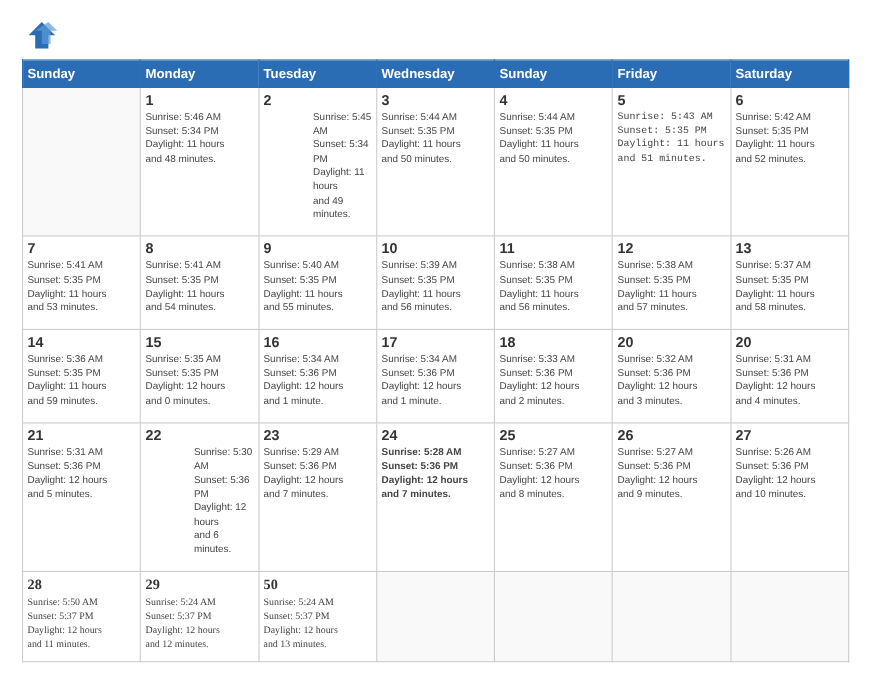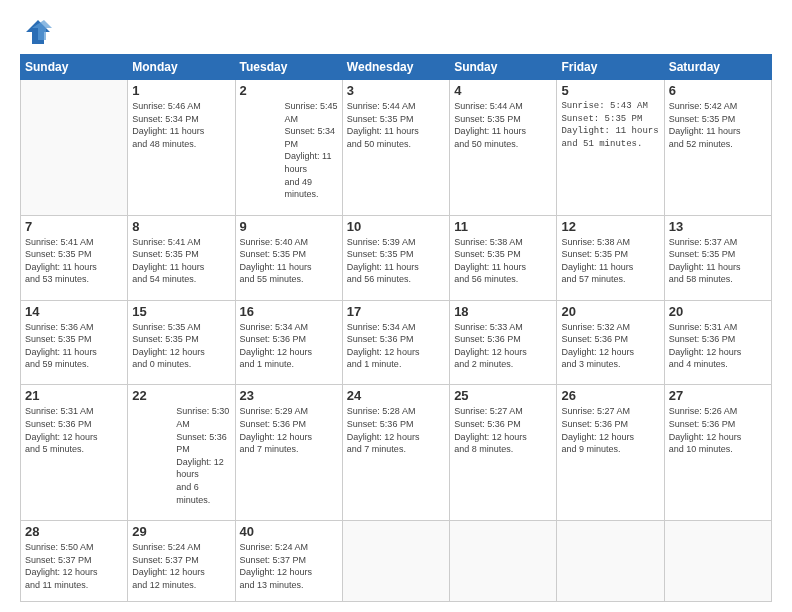--- a/index.html
+++ b/index.html
@@ -94,20 +94,21 @@
     .day-info {
       font-size: 9px;
       color: #444;
       line-height: 1.4;
     }
     .empty-cell {
       background: #f9f9f9;
     }
     .last-row td {
       height: 70px;
+      font-family: Liberation Serif, serif;
     }
   </style>
 </head>
 <body>
 
 <div class="page">
   <div class="header">
     <div class="logo">
       <div class="logo-text">
         <span class="logo-general"></span>
@@ -303,21 +304,21 @@
           </td>
           <td>
             <span class="day-number">23</span>
             <div class="day-info" style="white-space: pre-line;">Sunrise: 5:29 AM
 Sunset: 5:36 PM
 Daylight: 12 hours
 and 7 minutes.</div>
           </td>
           <td>
             <span class="day-number">24</span>
-            <div class="day-info" style="white-space: pre-line;">Sunrise: 5:28 AM
+            <div class="day-info" style="white-space: pre-line; font-weight: bold;">Sunrise: 5:28 AM
 Sunset: 5:36 PM
 Daylight: 12 hours
 and 7 minutes.</div>
           </td>
           <td>
             <span class="day-number">25</span>
             <div class="day-info" style="white-space: pre-line;">Sunrise: 5:27 AM
 Sunset: 5:36 PM
 Daylight: 12 hours
 and 8 minutes.</div>
@@ -346,21 +347,21 @@
 and 11 minutes.</div>
           </td>
           <td>
             <span class="day-number">29</span>
             <div class="day-info" style="white-space: pre-line;">Sunrise: 5:24 AM
 Sunset: 5:37 PM
 Daylight: 12 hours
 and 12 minutes.</div>
           </td>
           <td>
-            <span class="day-number">40</span>
+            <span class="day-number">50</span>
             <div class="day-info" style="white-space: pre-line;">Sunrise: 5:24 AM
 Sunset: 5:37 PM
 Daylight: 12 hours
 and 13 minutes.</div>
           </td>
           <td class="empty-cell"></td>
           <td class="empty-cell"></td>
           <td class="empty-cell"></td>
           <td class="empty-cell"></td>
         </tr>

